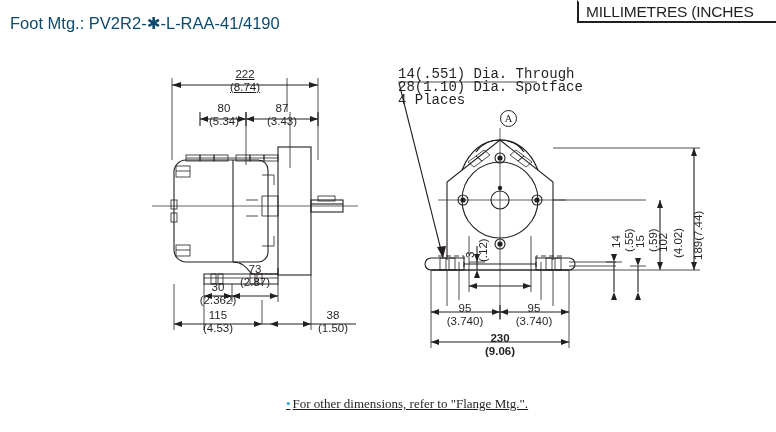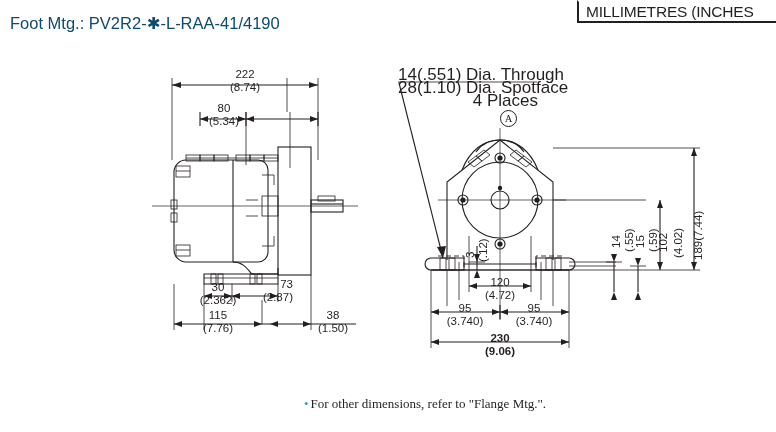--- a/index.html
+++ b/index.html
@@ -23,23 +23,24 @@
     font-size:15.5px;letter-spacing:-0.2px;color:#231f20;
     padding-left:7px;white-space:nowrap;
   }
   .title{
     position:absolute;left:10px;top:14px;
     font-size:16.5px;color:#0c4a6e;white-space:nowrap;letter-spacing:0px;
   }
 
   
   .footnote{
-    position:absolute;left:304px;top:396px;
+    position:absolute;left:286px;top:396px;
     font-family:"Liberation Serif",serif;font-size:13px;color:#231f20;
     white-space:nowrap;
+    text-decoration:underline;
   }
   .footnote .bullet{color:#2a9fd6;font-size:13px;margin-right:2px;}
 
   
   .dim{
     position:absolute;font-size:11.5px;color:#231f20;
     white-space:nowrap;text-align:center;line-height:11.5px;
   }
   .dim.two{line-height:12.5px;}
   .vdim{
@@ -47,23 +48,23 @@
     transform-origin:0 0;transform:rotate(-90deg);
   }
   svg{position:absolute;left:0;top:0;overflow:visible;}
   .ln{stroke:#231f20;fill:none;}
   .thin{stroke-width:0.8;}
   .med{stroke-width:1.1;}
   .ctr{stroke:#231f20;stroke-width:0.7;fill:none;}
   .hid{stroke:#231f20;stroke-width:0.9;fill:none;stroke-dasharray:5 3;}
   .fillk{fill:#231f20;}
   .anno{
-    position:absolute;font-family:Liberation Sans, sans-serif;
-    font-size:17px;color:#231f20;white-space:nowrap;line-height:13px;
-    text-align:right;
+    position:absolute;font-family:Liberation Mono, monospace;
+    font-size:14px;color:#231f20;white-space:nowrap;line-height:13px;
+    text-align:left;
   }
   .acirc{
     position:absolute;width:15px;height:15px;border:1.2px solid #231f20;
     border-radius:50%;display:flex;align-items:center;justify-content:center;
     font-family:"Liberation Serif",serif;font-size:10.5px;color:#231f20;
   }
 </style>
 </head>
 <body>
 
@@ -178,39 +179,43 @@
       <line x1="174" y1="324" x2="262" y2="324"></line>
       <line x1="262" y1="324" x2="311" y2="324"></line>
       <line x1="311" y1="324" x2="356" y2="324"></line>
     </g>
     <polygon class="fillk" points="174,324 182,321 182,327"></polygon>
     <polygon class="fillk" points="262,324 254,321 254,327"></polygon>
     <polygon class="fillk" points="270,324 278,321 278,327"></polygon>
     <polygon class="fillk" points="311,324 303,321 303,327"></polygon>
   </svg>
 
-  <div class="dim two" style="left:207px;top:68px;width:76px;">
+  <div class="dim two" style="left:207px;top:68px;width:76px;text-decoration:underline;">
     <div>222</div>
     <div>(8.74)</div>
   </div>
   <div class="dim two" style="left:186px;top:102px;width:76px;">
     <div>80</div>
     <div>(5.34)</div>
   </div>
+  <div class="dim two" style="left:244px;top:102px;width:76px;">
+    <div>87</div>
+    <div>(3.43)</div>
+  </div>
   <div class="dim two" style="left:180px;top:281px;width:76px;">
     <div>30</div>
     <div>(2.362)</div>
   </div>
-  <div class="dim two" style="left:217px;top:278px;width:76px;text-align:right;">
+  <div class="dim two" style="left:217px;top:263px;width:76px;">
     <div>73</div>
     <div>(2.87)</div>
   </div>
   <div class="dim two" style="left:180px;top:309px;width:76px;">
     <div>115</div>
-    <div>(7.76)</div>
+    <div>(4.53)</div>
   </div>
   <div class="dim two" style="left:295px;top:309px;width:76px;">
     <div>38</div>
     <div>(1.50)</div>
   </div>
 
   <svg width="776" height="432">
 
     <line class="ln med" x1="399" y1="83" x2="443" y2="258"></line>
     <polygon class="fillk" points="443,258 437,247 446,246"></polygon>
@@ -335,24 +340,20 @@
   <div class="anno" style="left:398px;top:68px;width:140px;">
     <div>14(.551) Dia. Through</div>
     <div>28(1.10) Dia. Spotface</div>
     <div>4 Places</div>
   </div>
   <div class="acirc" style="left:500px;top:110px;">A</div>
 
   <div class="vdim" style="left:464px;top:258px;">3</div>
   <div class="vdim" style="left:477px;top:262px;">(.12)</div>
 
-  <div class="dim two" style="left:462px;top:276px;width:76px;">
-    <div>120</div>
-    <div>(4.72)</div>
-  </div>
   <div class="dim two" style="left:427px;top:302px;width:76px;">
     <div>95</div>
     <div>(3.740)</div>
   </div>
   <div class="dim two" style="left:496px;top:302px;width:76px;">
     <div>95</div>
     <div>(3.740)</div>
   </div>
   <div class="dim two" style="left:462px;top:332px;width:76px;font-weight:bold;">
     <div>230</div>

